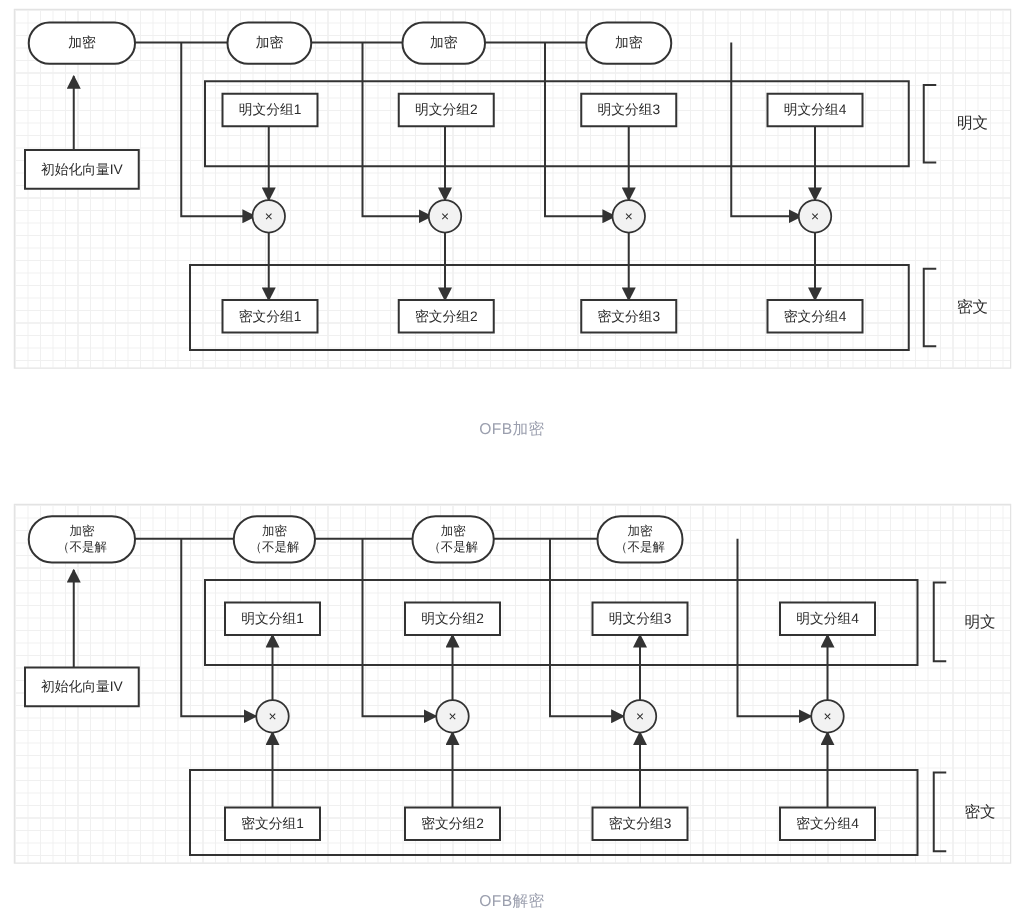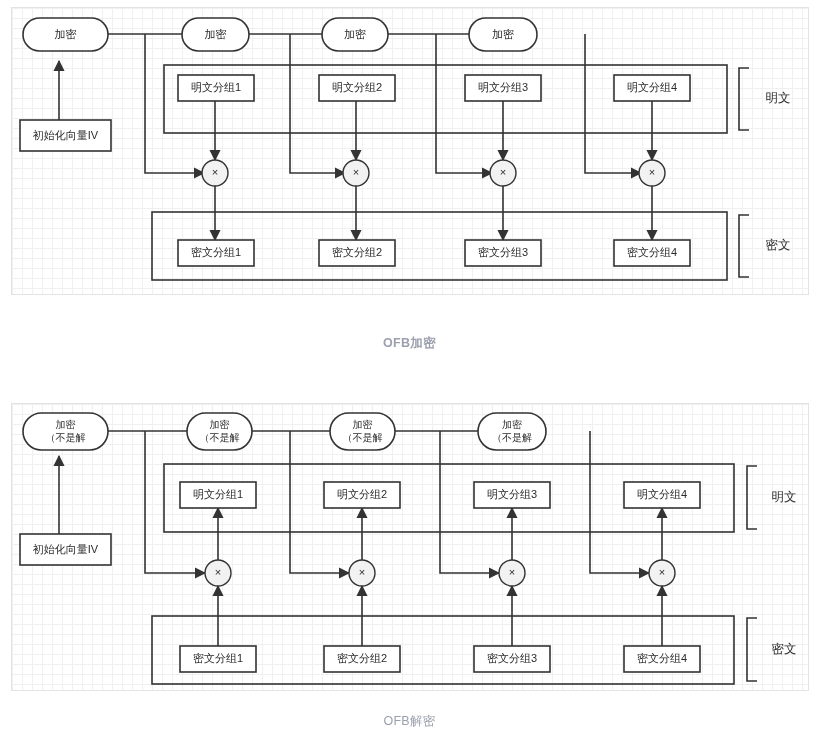--- a/index.html
+++ b/index.html
@@ -158,21 +158,21 @@
         <g>
           <circle cx="491" cy="165" r="13" fill="#f2f2f2" stroke="#333" stroke-width="1.4"></circle>
           <text class="lbl" x="491" y="165.5">×</text>
         </g>
         <g>
           <circle cx="640" cy="165" r="13" fill="#f2f2f2" stroke="#333" stroke-width="1.4"></circle>
           <text class="lbl" x="640" y="165.5">×</text>
         </g>
       </svg>
     </div>
-    <div class="caption" style="margin-top:40px;font-weight:bold;">OFB加密</div>
+    <div class="caption" style="margin-top:40px;">OFB加密</div>
   </div>
 
   <div class="figure" style="top:403px;width:819px;">
     <div class="canvas" style="margin-left:11px;width:798px;height:288px;">
       <svg width="798" height="288" viewBox="0 0 798 288">
         <defs>
           <marker id="ah2" viewBox="0 0 10 10" refX="9" refY="5" markerWidth="7" markerHeight="7" orient="auto-start-reverse">
             <path d="M0,0 L10,5 L0,10 z" fill="#333"></path>
           </marker>
         </defs>

